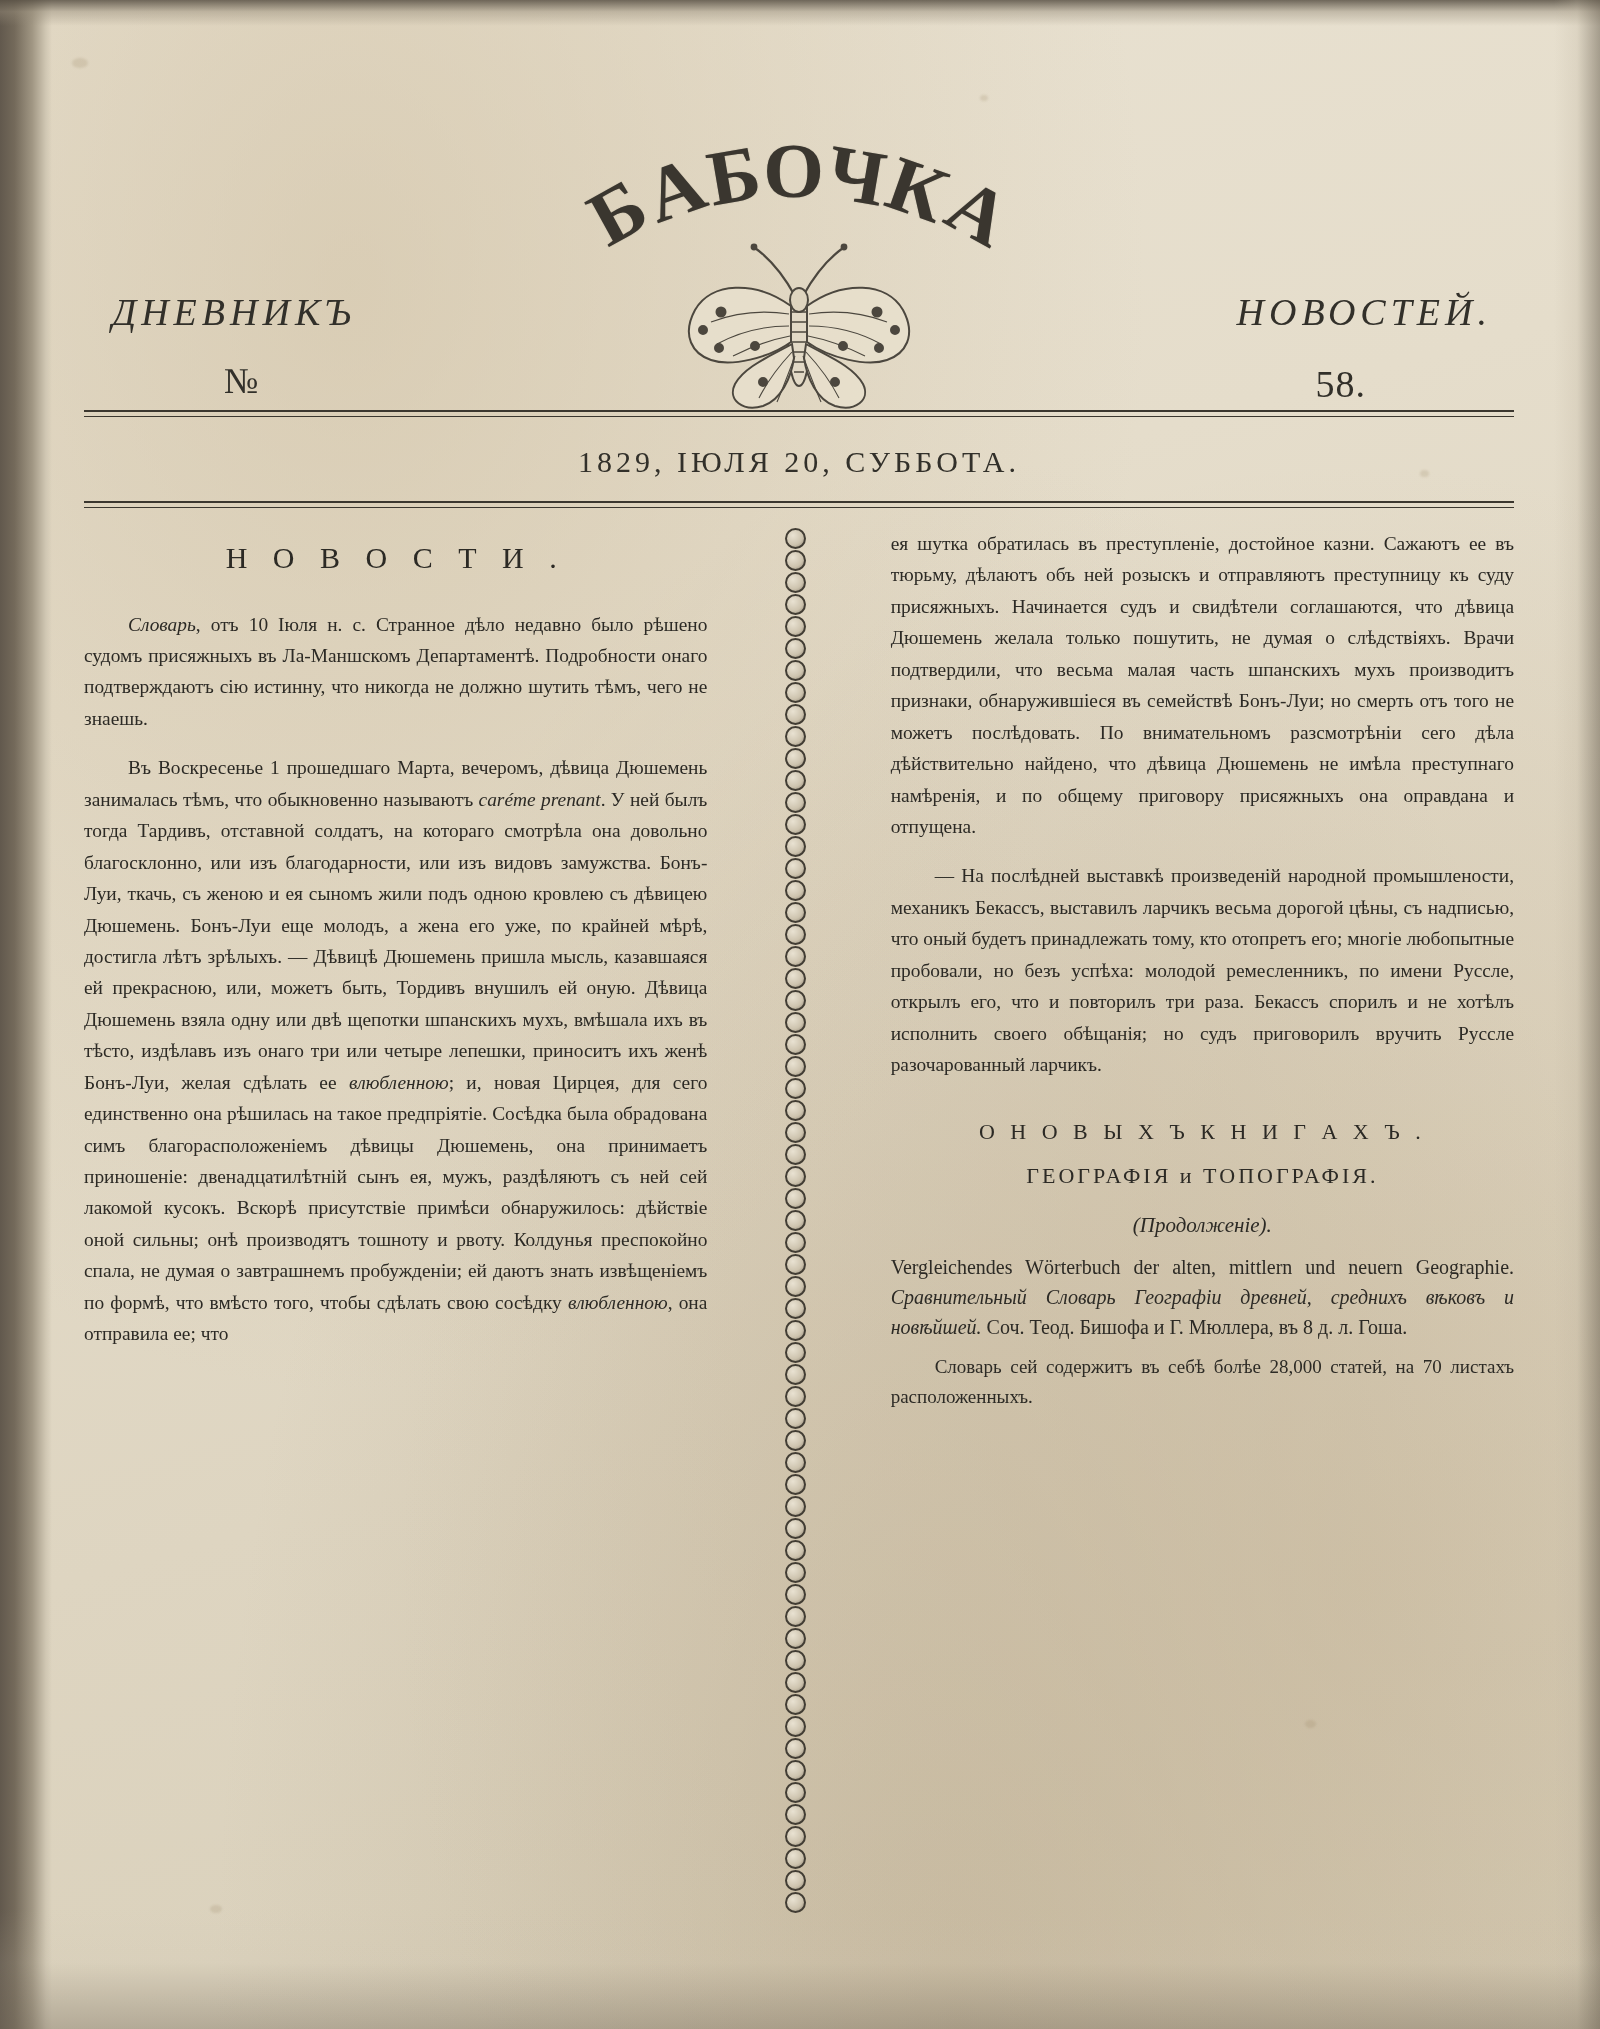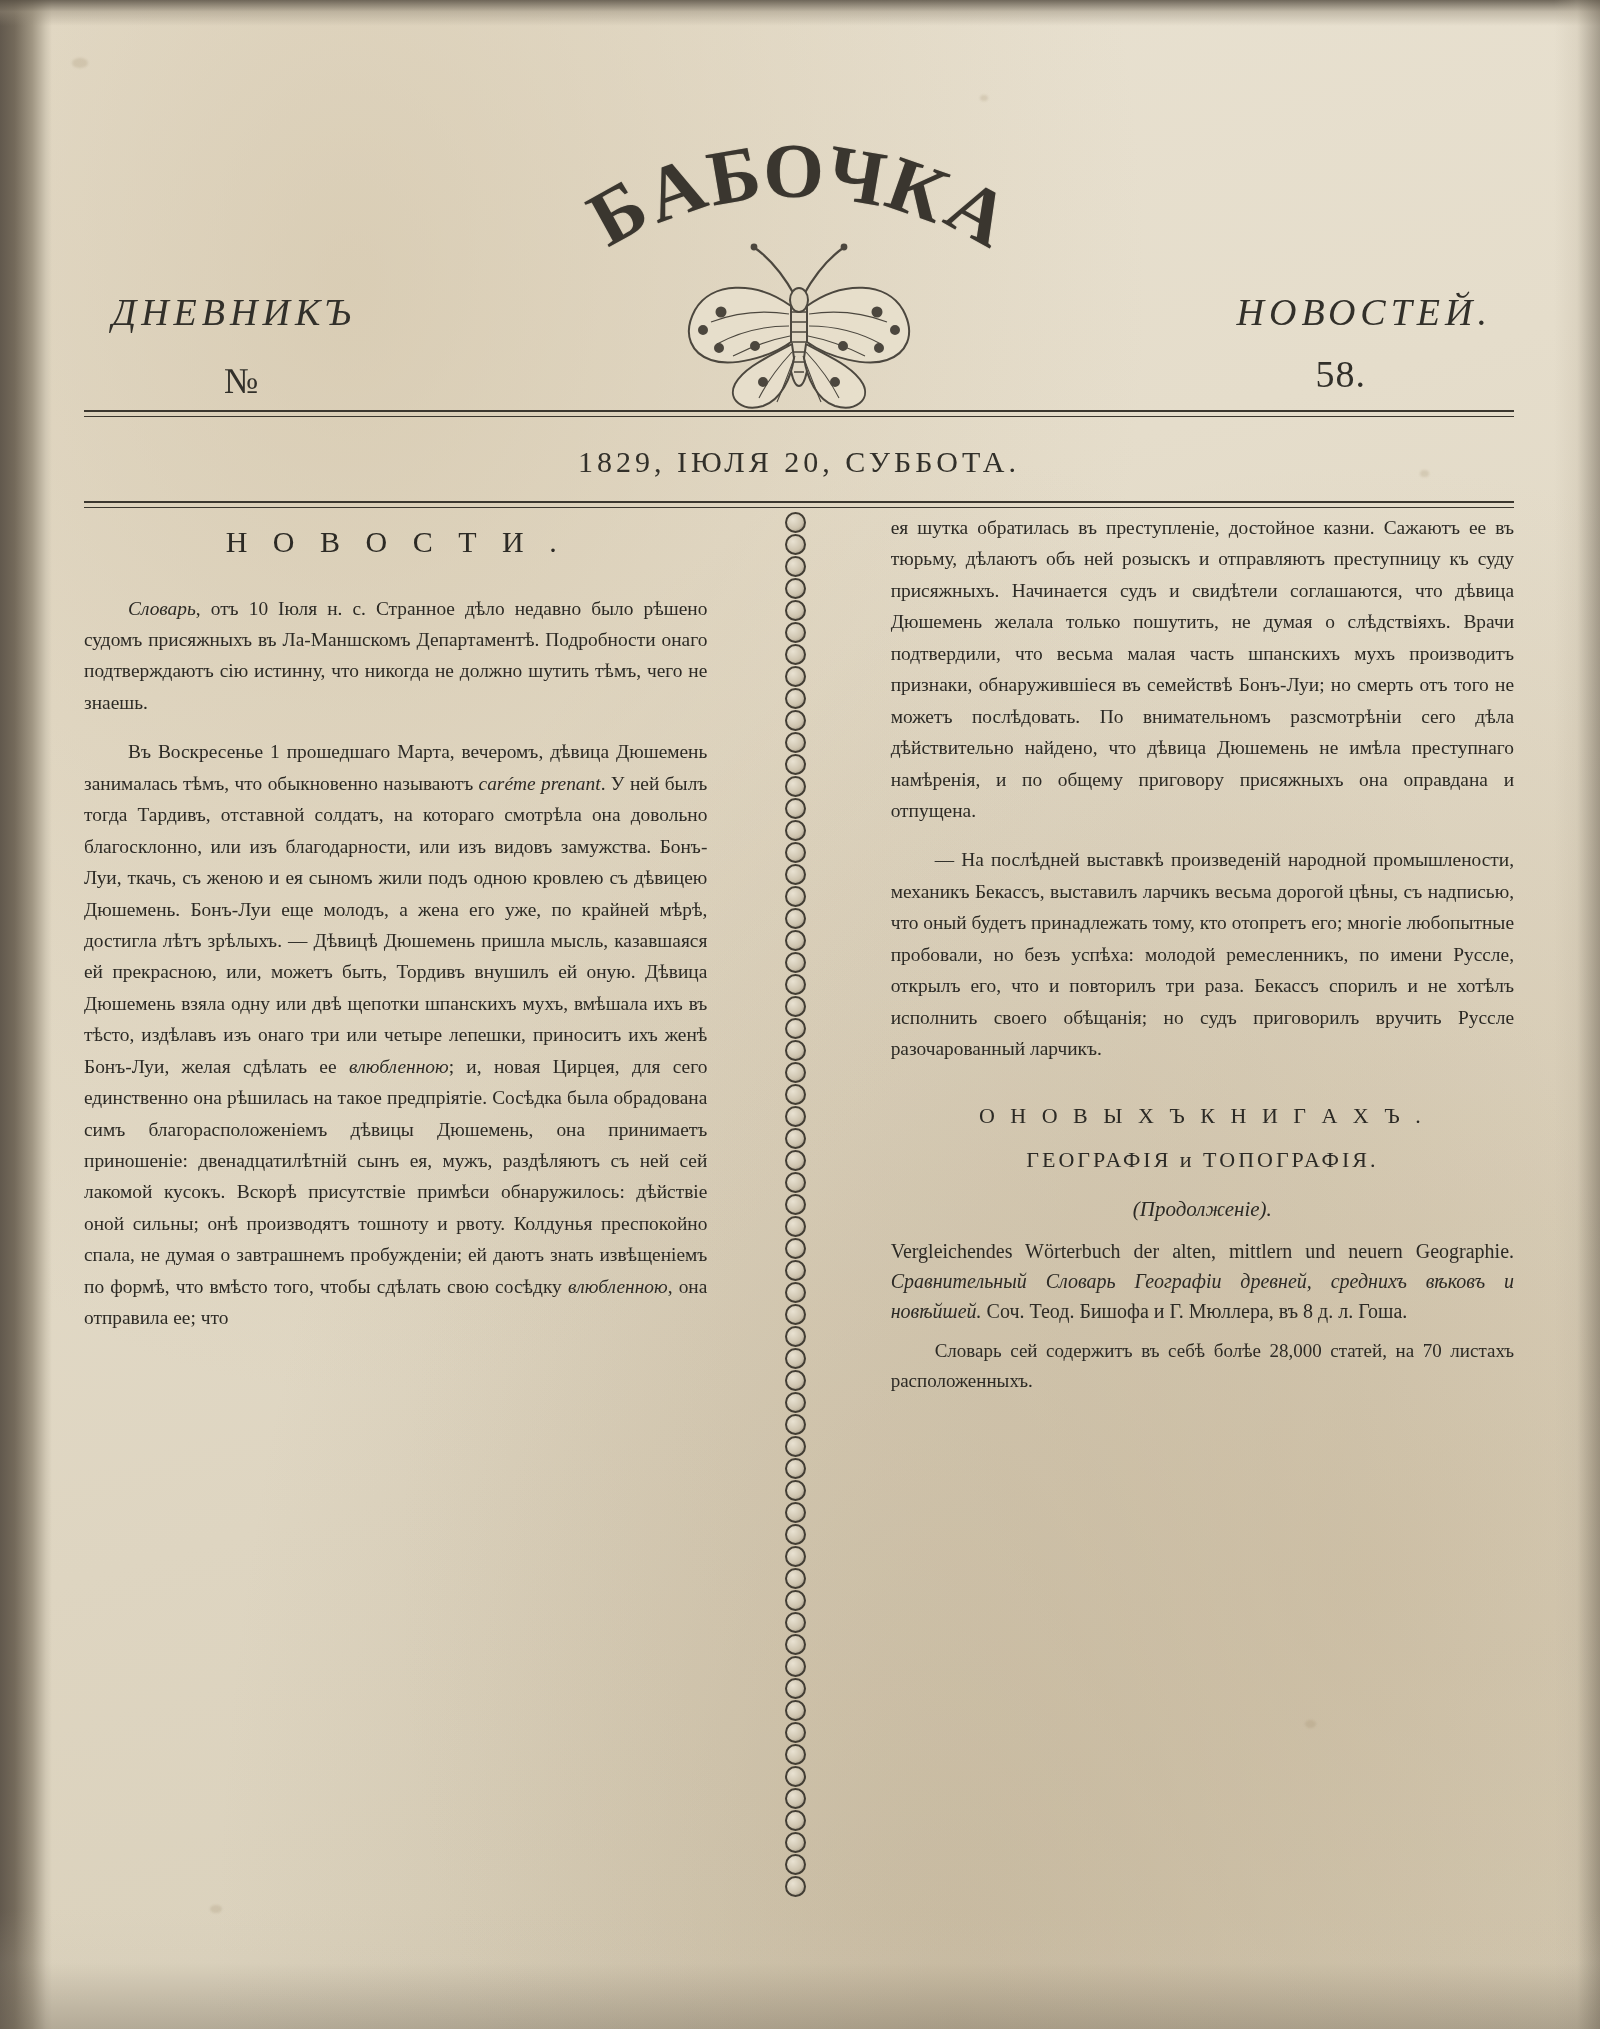--- a/index.html
+++ b/index.html
@@ -96,21 +96,21 @@
   #right-word { right: 22px; }
 
   #numlabel {
     position: absolute;
     left: 140px; top: 330px;
     font-size: 36px;
     color: #32302a;
   }
   #numvalue {
     position: absolute;
-    right: 148px; top: 322px;
+    right: 148px; top: 332px;
     font-size: 38px;
     color: #32302a;
     letter-spacing: 1px;
   }
 
   
   #butterfly {
     position: absolute;
     left: 50%;
     transform: translateX(-50%);
@@ -140,21 +140,21 @@
     letter-spacing: 4px;
     color: #32302a;
     padding: 26px 0 22px 0;
     font-family: "Liberation Serif", serif;
   }
 
   
   #cols {
     position: relative;
     display: flex;
-    margin-top: 2px;
+    margin-top: 18px;
     height: 1380px;
     gap: 36px;
   }
   .col {
     width: 640px;
     font-size: 19.4px;
     line-height: 1.62;
     text-align: justify;
     color: #2c2a25;
     font-family: "Liberation Serif", serif;

